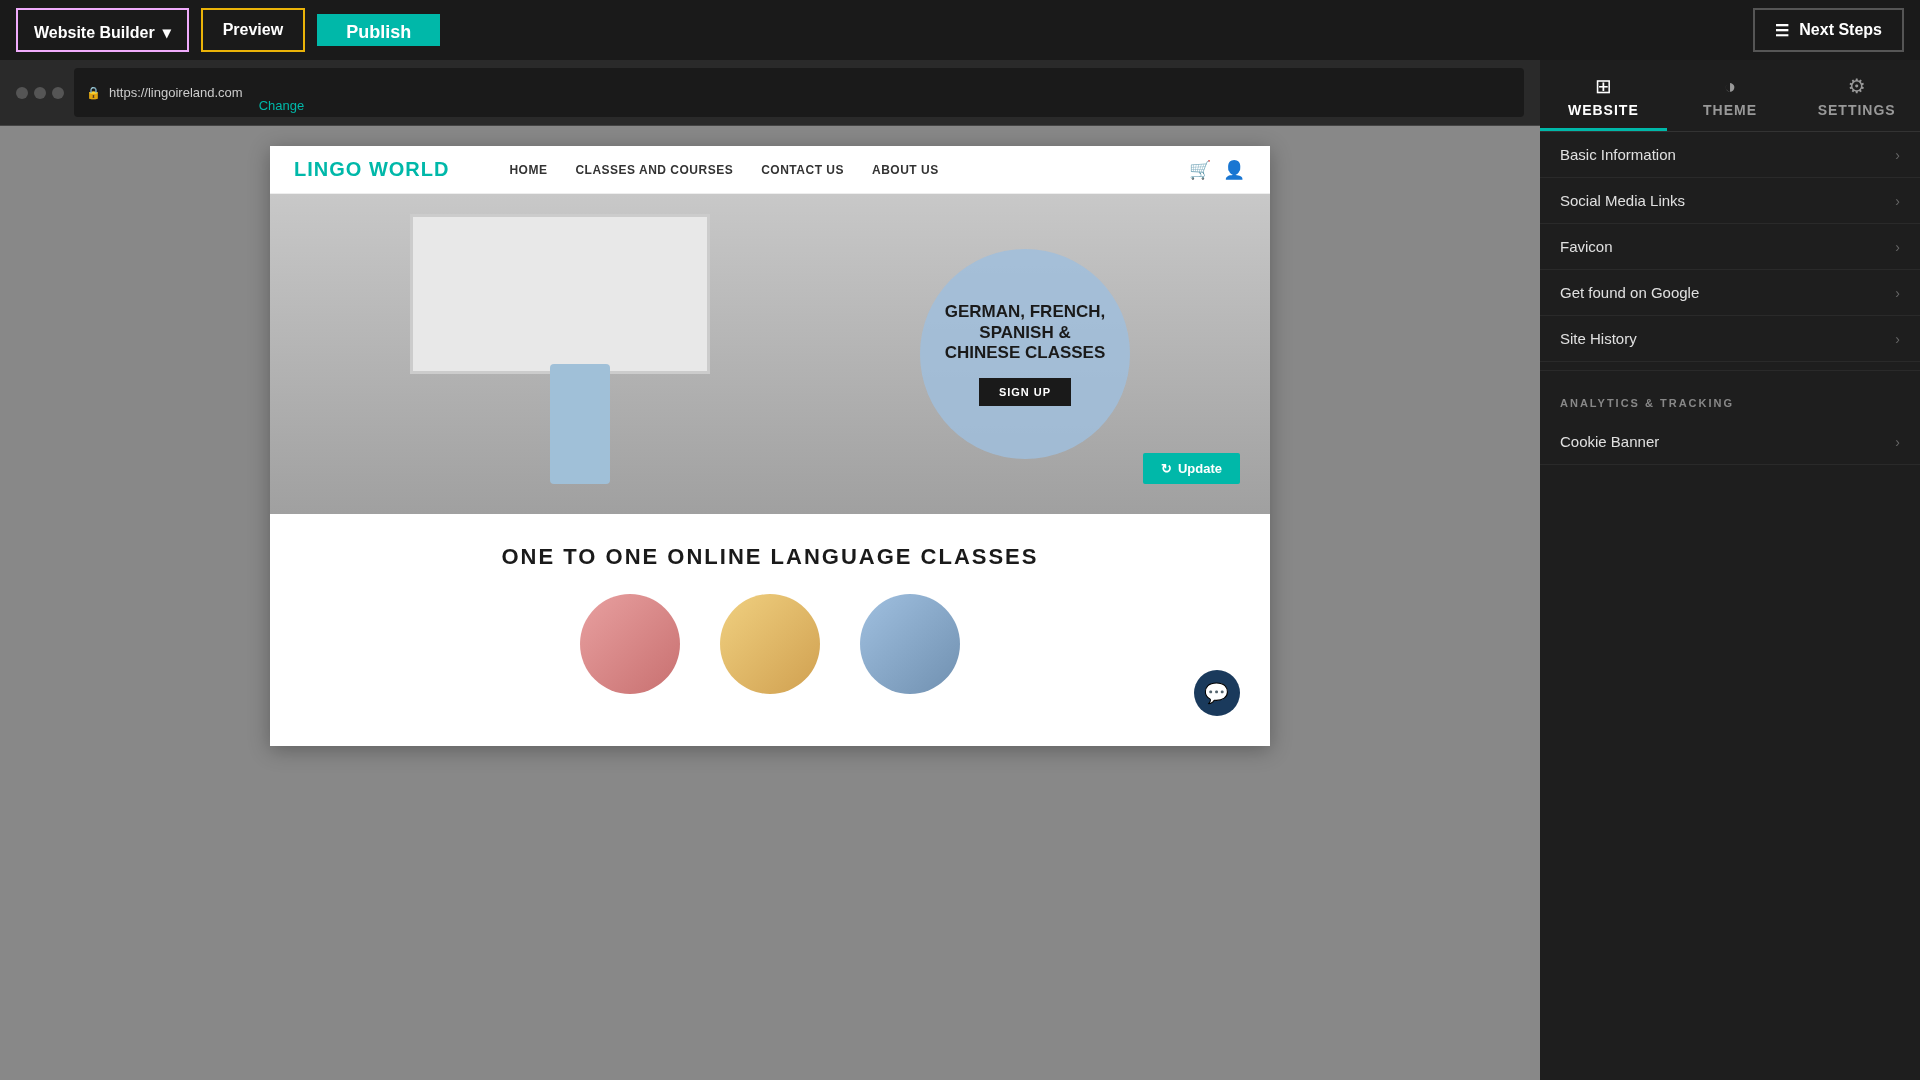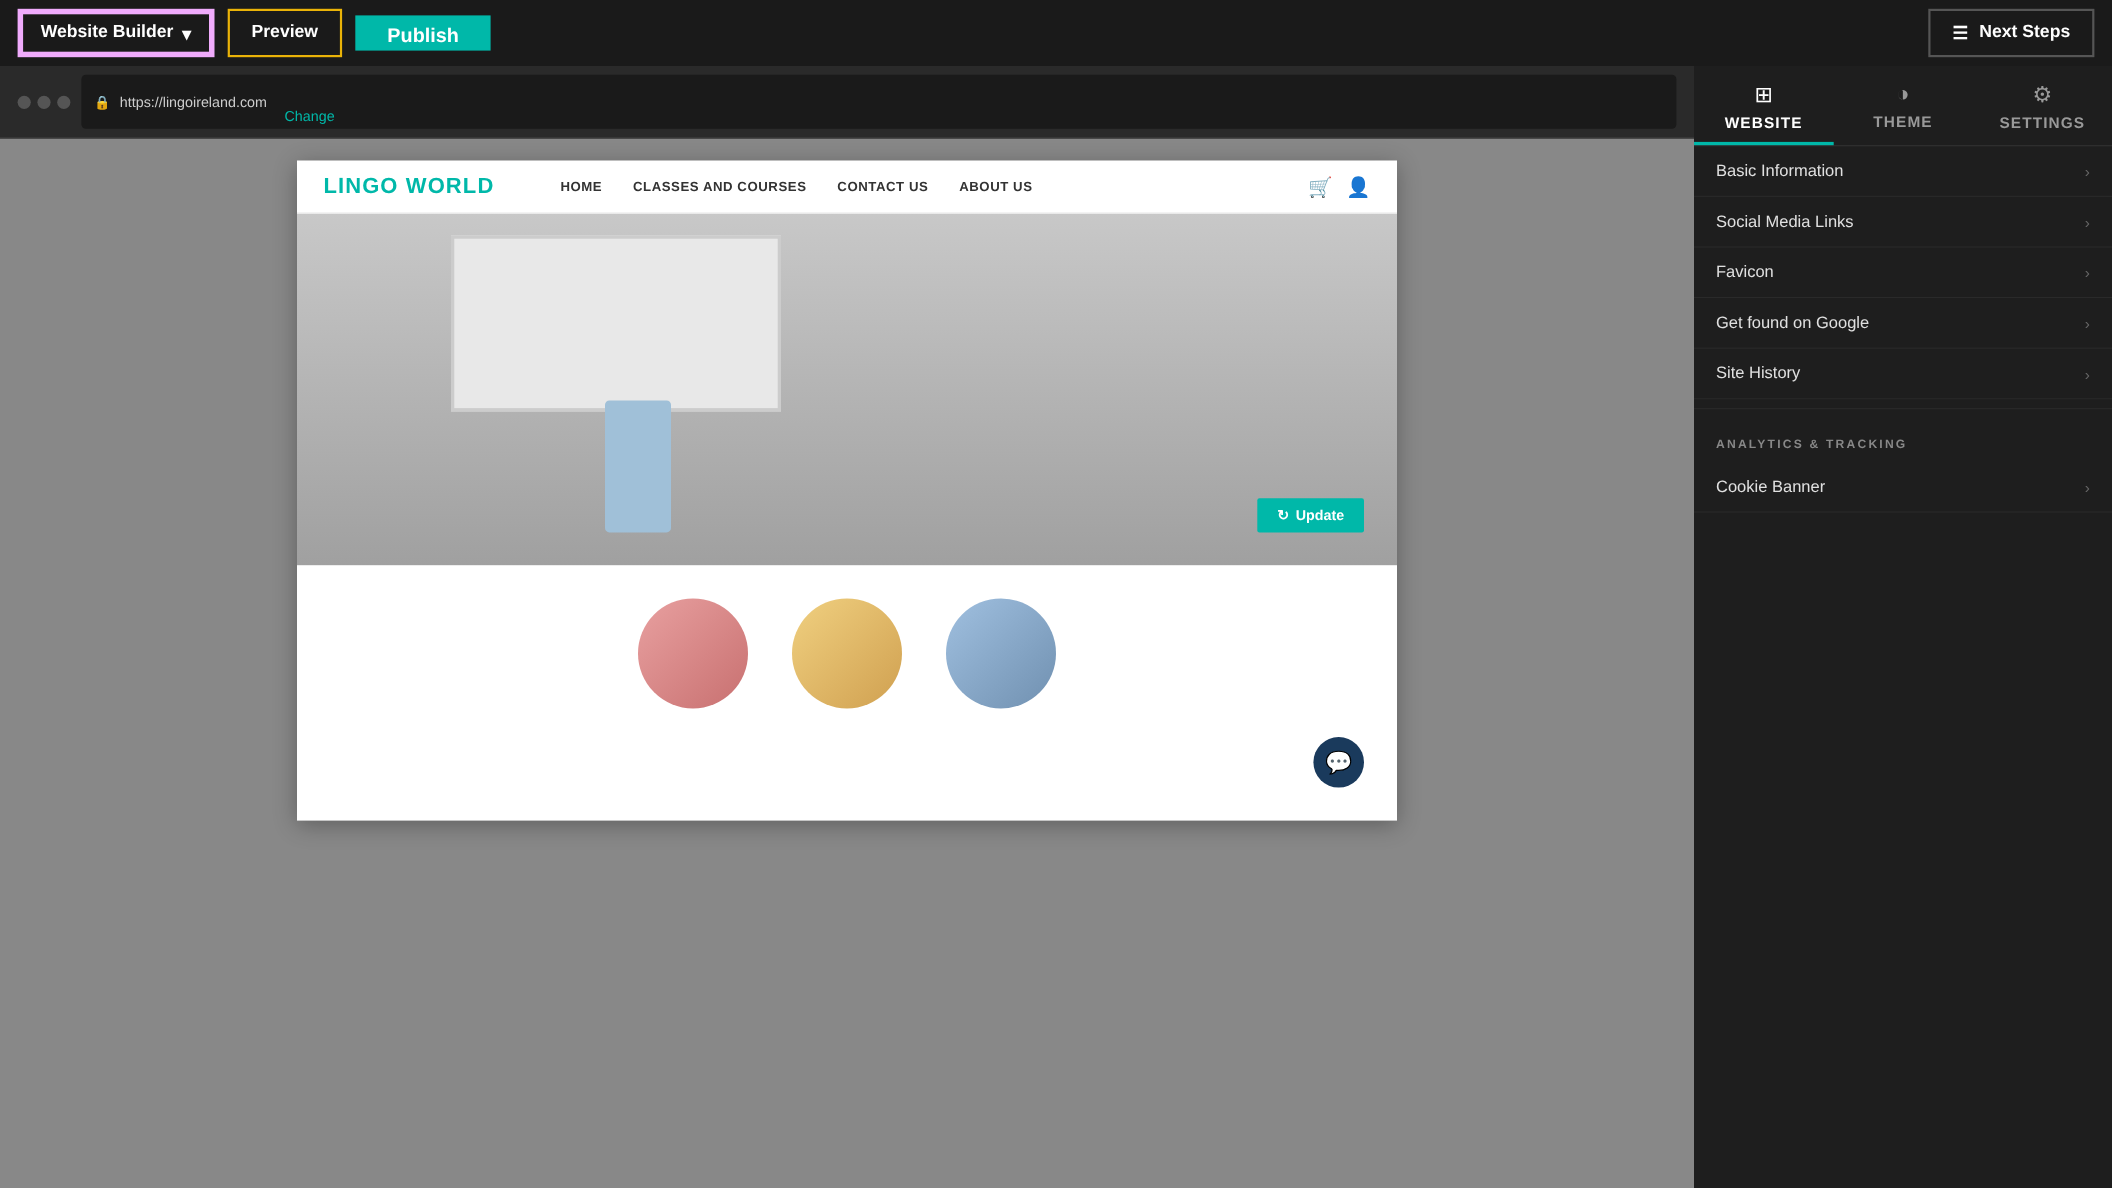--- a/index.html
+++ b/index.html
@@ -11,24 +11,24 @@
       align-items: center;
       height: 60px;
       background: #1a1a1a;
       padding: 0 16px;
       gap: 12px;
       position: relative;
       z-index: 100;
     }
     .website-builder-btn {
       display: flex;
-      align-items: flex-start;
+      align-items: flex-end;
       gap: 8px;
       background: transparent;
-      border: 5px solid #f0abfc;
+      border: 2px solid #f0abfc;
       color: #fff;
       padding: 8px 16px;
       font-size: 16px;
       font-weight: 600;
       cursor: pointer;
       height: 44px;
     }
     .preview-btn {
       background: transparent;
       border: 2px solid #eab308;
@@ -441,27 +441,34 @@
           <span class="nav-icon">🛒</span>
           <span class="nav-icon">👤</span>
         </div>
       </div>
 
       <div class="hero-section">
         <div class="classroom-bg">
           <div class="whiteboard"></div>
           <div class="person-teacher"></div>
         </div>
+        <div class="hero-circle">
+          <div class="hero-circle-text">GERMAN, FRENCH, SPANISH &amp; CHINESE CLASSES</div>
+          <button class="signup-btn">
+            <span>SIGN UP</span>
+          </button>
+        </div>
         <button class="update-btn">
           <span>↻</span>
           <span>Update</span>
         </button>
       </div>
 
       <div class="content-section">
+        <div class="content-title">ONE TO ONE ONLINE LANGUAGE CLASSES</div>
         <div class="avatar-row">
           <div class="avatar-circle avatar-1"></div>
           <div class="avatar-circle avatar-2"></div>
           <div class="avatar-circle avatar-3"></div>
         </div>
       </div>
 
       <div class="chat-bubble">
         <span>💬</span>
       </div>

